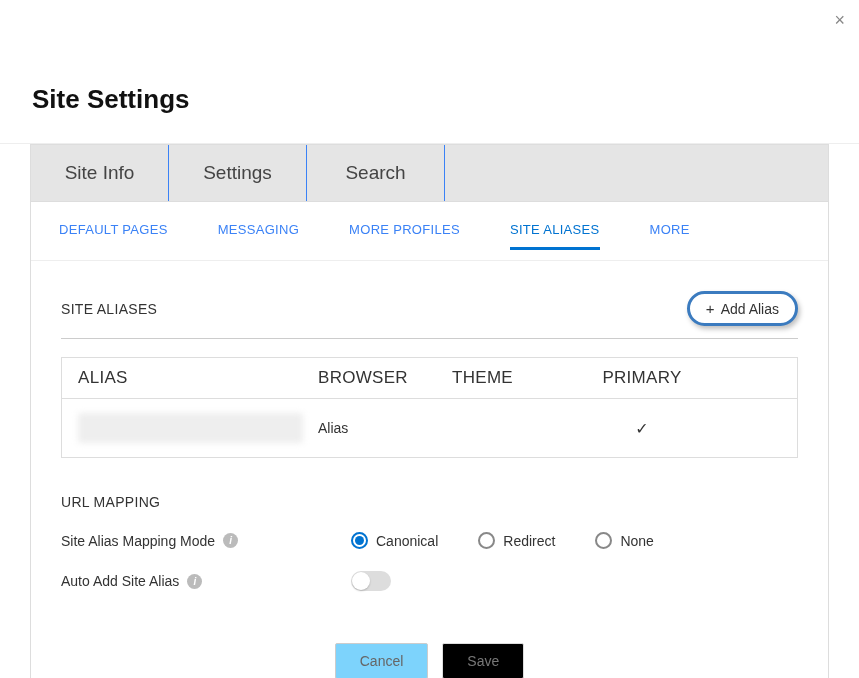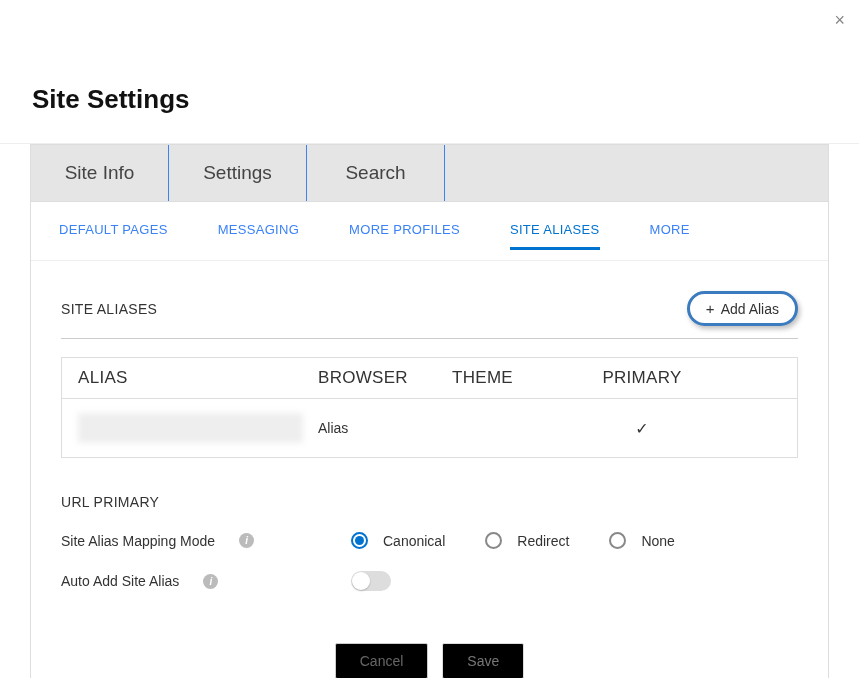--- a/index.html
+++ b/index.html
@@ -138,32 +138,32 @@
       letter-spacing: 0.3px;
       color: #333;
       padding: 36px 0 22px 0;
       font-weight: 500;
     }
     .form-row {
       display: flex; align-items: center; margin-bottom: 22px;
     }
     .form-label {
       width: 290px;
-      display: flex; align-items: center; gap: 24px;
+      display: flex; align-items: center; gap: 8px;
       font-size: 14px;
       color: #333;
     }
     .info-icon {
       display: inline-flex; align-items:center; justify-content:center;
       width: 15px; height: 15px; border-radius: 50%;
       background: #bbb; color: #fff; font-size: 10px; font-style: italic; font-weight:700;
     }
     .radio-group { display: flex; gap: 40px; align-items:center; }
     .radio {
-      display: inline-flex; align-items: center; gap: 15px; cursor: pointer;
+      display: inline-flex; align-items: center; gap: 8px; cursor: pointer;
       font-size: 14px; color: #333;
     }
     .radio-circle {
       width: 17px; height: 17px; border: 2px solid #888; border-radius: 50%;
       display:inline-flex; align-items:center; justify-content:center;
     }
     .radio.checked .radio-circle { border-color: #0073d1; }
     .radio-dot { width: 9px; height: 9px; background: #0073d1; border-radius: 50%; display:none; }
     .radio.checked .radio-dot { display:block; }
     .toggle {
@@ -173,21 +173,21 @@
     .toggle-knob {
       width: 18px; height: 18px; background: #fff; border-radius:50%;
       position:absolute; top:1px; left:1px; box-shadow:0 1px 2px rgba(0,0,0,0.2);
     }
     .footer-btns {
       display:flex; justify-content:center; gap: 14px;
       padding: 30px 0 42px 0;
     }
     .btn {
       padding: 9px 24px; font-size:14px; border:1px solid #ccc;
-      background:#000000; color:#666; border-radius:2px; cursor:pointer;
+      background:#7dd3fc; color:#666; border-radius:2px; cursor:pointer;
     }
     .btn.save { background:#000000; color:#777; border-color:#ddd; }
   </style>
 </head>
 <body>
 
 <span class="close-icon">×</span>
 
 <h1 class="page-title">Site Settings</h1>
 <div class="hr"></div>
@@ -230,21 +230,21 @@
             <div class="alias-blur"></div>
           </div>
           <div class="col-browser">Alias</div>
           <div class="col-theme"></div>
           <div class="col-primary">
             <span class="check">✓</span>
           </div>
         </div>
       </div>
 
-      <div class="url-mapping-title">URL PRIMARY</div>
+      <div class="url-mapping-title">URL MAPPING</div>
 
       <div class="form-row">
         <div class="form-label">
           <span>Site Alias Mapping Mode</span>
           <span class="info-icon">i</span>
         </div>
         <div class="radio-group">
           <label class="radio checked">
             <span class="radio-circle">
                 <span class="radio-dot"></span>

